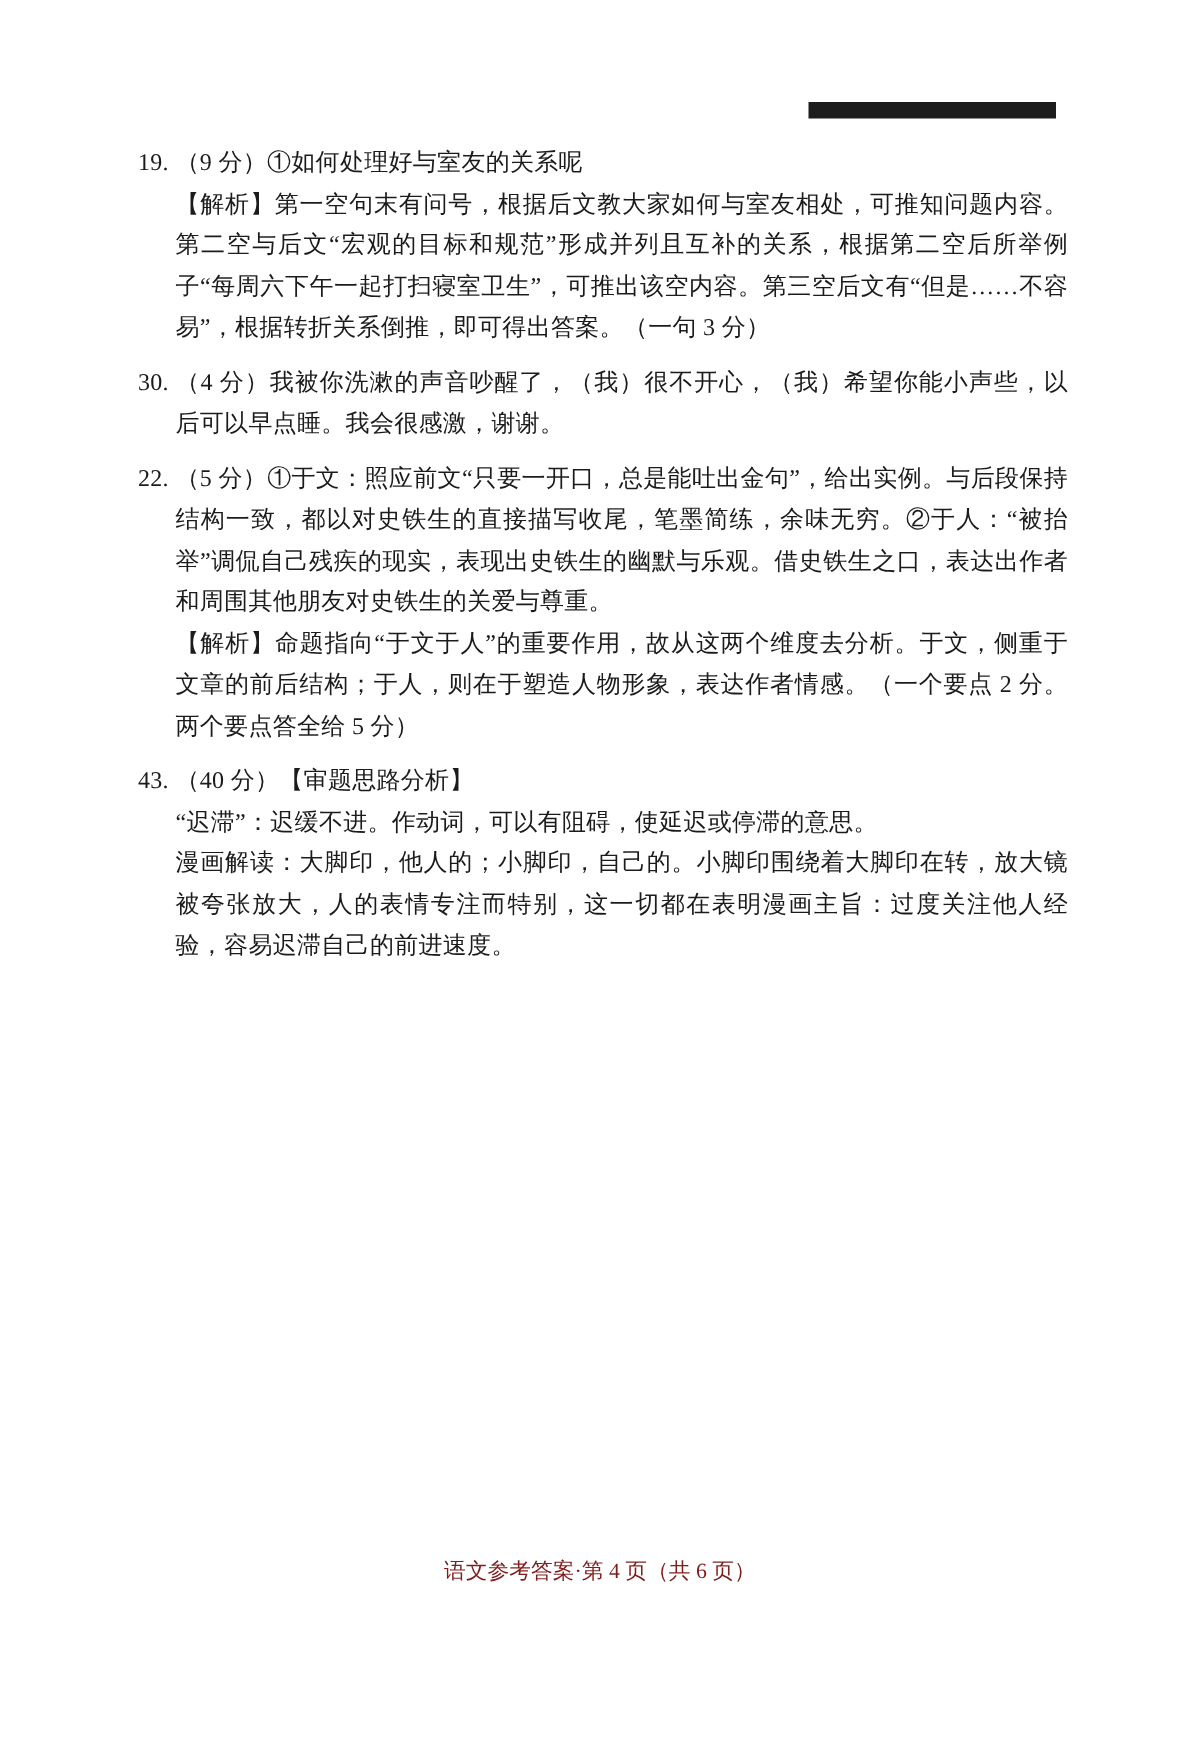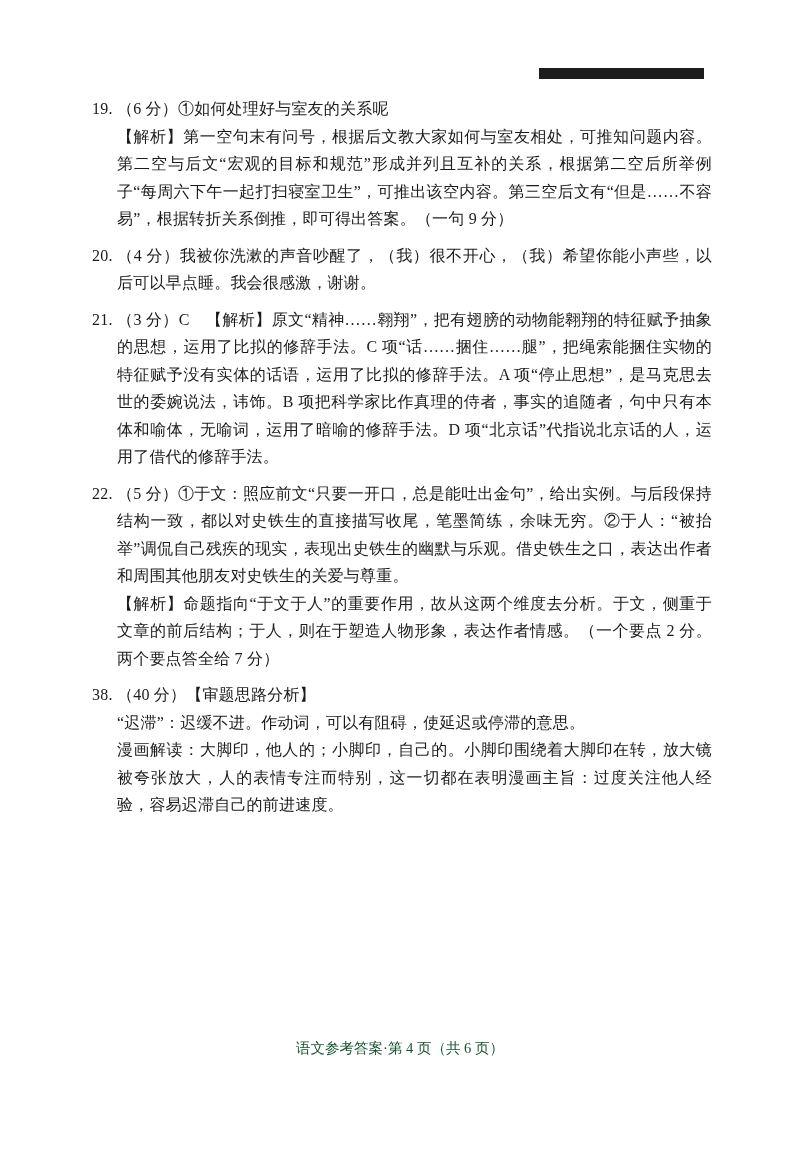--- a/index.html
+++ b/index.html
@@ -50,54 +50,50 @@
     word-break: break-all;
   }
   .page-footer {
     position: absolute;
     left: 0;
     top: 1037px;
     width: 800px;
     text-align: center;
     font-size: 14.5px;
     line-height: 22px;
-    color: #14532d;
+    color: #7f1d1d;
   }
 </style>
 </head>
 <body>
 
 <div class="scan-bar"></div>
 
 <main class="content">
 
   <section class="qitem">
     <span class="qnum">19.</span>
-    <p>（6 分）①如何处理好与室友的关系呢</p>
-    <p>【解析】第一空句末有问号，根据后文教大家如何与室友相处，可推知问题内容。第二空与后文“宏观的目标和规范”形成并列且互补的关系，根据第二空后所举例子“每周六下午一起打扫寝室卫生”，可推出该空内容。第三空后文有“但是……不容易”，根据转折关系倒推，即可得出答案。（一句 9 分）</p>
+    <p>（9 分）①如何处理好与室友的关系呢</p>
+    <p>【解析】第一空句末有问号，根据后文教大家如何与室友相处，可推知问题内容。第二空与后文“宏观的目标和规范”形成并列且互补的关系，根据第二空后所举例子“每周六下午一起打扫寝室卫生”，可推出该空内容。第三空后文有“但是……不容易”，根据转折关系倒推，即可得出答案。（一句 3 分）</p>
   </section>
 
   <section class="qitem">
-    <span class="qnum">20.</span>
+    <span class="qnum">30.</span>
     <p>（4 分）我被你洗漱的声音吵醒了，（我）很不开心，（我）希望你能小声些，以后可以早点睡。我会很感激，谢谢。</p>
   </section>
 
-  <section class="qitem">
-    <span class="qnum">21.</span>
-    <p>（3 分）C　【解析】原文“精神……翱翔”，把有翅膀的动物能翱翔的特征赋予抽象的思想，运用了比拟的修辞手法。C 项“话……捆住……腿”，把绳索能捆住实物的特征赋予没有实体的话语，运用了比拟的修辞手法。A 项“停止思想”，是马克思去世的委婉说法，讳饰。B 项把科学家比作真理的侍者，事实的追随者，句中只有本体和喻体，无喻词，运用了暗喻的修辞手法。D 项“北京话”代指说北京话的人，运用了借代的修辞手法。</p>
-  </section>
 
   <section class="qitem">
     <span class="qnum">22.</span>
     <p>（5 分）①于文：照应前文“只要一开口，总是能吐出金句”，给出实例。与后段保持结构一致，都以对史铁生的直接描写收尾，笔墨简练，余味无穷。②于人：“被抬举”调侃自己残疾的现实，表现出史铁生的幽默与乐观。借史铁生之口，表达出作者和周围其他朋友对史铁生的关爱与尊重。</p>
-    <p>【解析】命题指向“于文于人”的重要作用，故从这两个维度去分析。于文，侧重于文章的前后结构；于人，则在于塑造人物形象，表达作者情感。（一个要点 2 分。两个要点答全给 7 分）</p>
+    <p>【解析】命题指向“于文于人”的重要作用，故从这两个维度去分析。于文，侧重于文章的前后结构；于人，则在于塑造人物形象，表达作者情感。（一个要点 2 分。两个要点答全给 5 分）</p>
   </section>
 
   <section class="qitem">
-    <span class="qnum">38.</span>
+    <span class="qnum">43.</span>
     <p>（40 分）【审题思路分析】</p>
     <p>“迟滞”：迟缓不进。作动词，可以有阻碍，使延迟或停滞的意思。</p>
     <p>漫画解读：大脚印，他人的；小脚印，自己的。小脚印围绕着大脚印在转，放大镜被夸张放大，人的表情专注而特别，这一切都在表明漫画主旨：过度关注他人经验，容易迟滞自己的前进速度。</p>
   </section>
 
 </main>
 
 <footer class="page-footer">
   <span>语文参考答案·第 4 页（共 6 页）</span>
 </footer>

